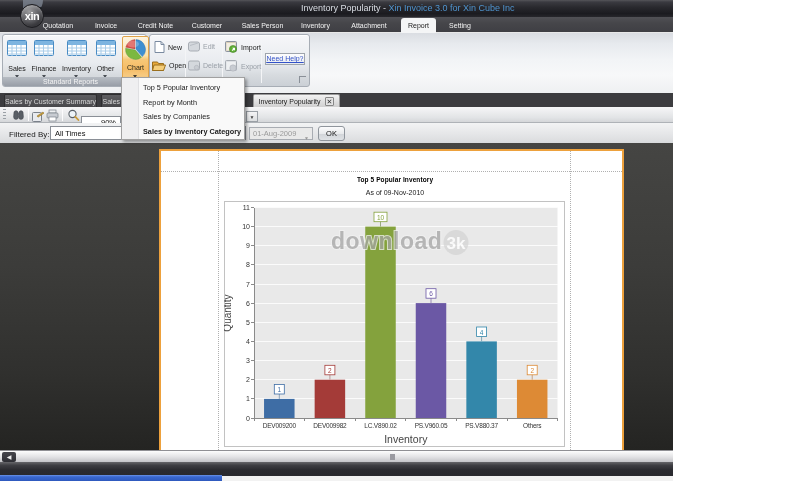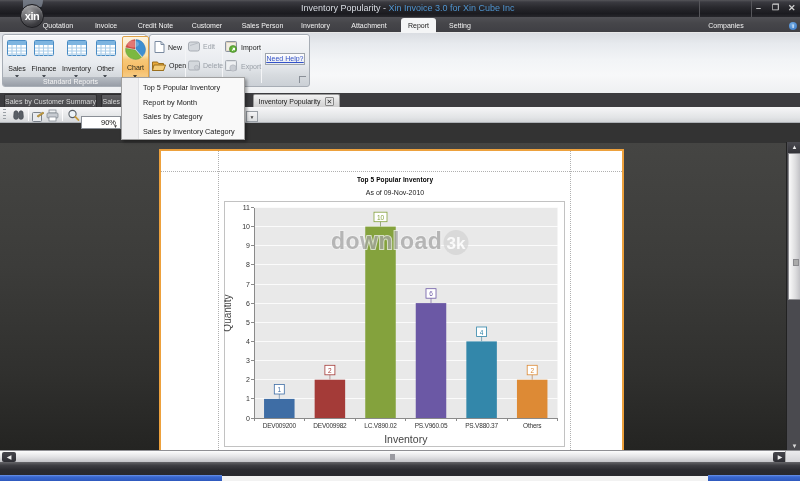--- a/index.html
+++ b/index.html
@@ -1,17 +1,17 @@
 <!DOCTYPE html>
 <html><head>
 <meta charset="utf-8">
 <style>
 * { margin:0; padding:0; box-sizing:border-box; }
 body { font-family:"Liberation Sans", sans-serif; }
-#app { position:relative; width:800px; height:481px; overflow:hidden; background:#333; }
+#app { position:relative; width:673px; height:481px; overflow:hidden; background:#333; }
 .abs { position:absolute; }
 
 
 #titlebar { left:0; top:0; width:800px; height:17px;
   background:linear-gradient(#55555a 0%, #3a3a40 12%, #28282d 45%, #1b1b20 80%, #26262b 100%); }
 #title { left:301px; top:3px; width:300px; height:13px; font-size:9px; color:#d9dde4; white-space:nowrap; }
 #title .blue { color:#4f94cf; }
 .winbtn { top:3px; color:#cfcfcf; font-size:9px; font-weight:bold; }
 
 
@@ -252,20 +252,26 @@
         <rect x="3" y="8" width="7" height="4" fill="#fff" stroke="#7a818a" stroke-width="0.7"></rect>
       </svg></div>
   <div class="tsep" style="left:62px; top:109px;"></div>
   <div class="abs" style="left:67px; top:108px;"><svg width="13" height="13" viewBox="0 0 13 13">
         <circle cx="5.5" cy="5" r="3.6" fill="#eef4f8" stroke="#5a6068" stroke-width="1.1"></circle>
         <path d="M8.2 7.6 l3.2 3.4" stroke="#c89a3a" stroke-width="1.8" stroke-linecap="round"></path>
       </svg></div>
   <div class="abs" id="zoomcombo">90%<span class="ca">▼</span></div>
   <div class="abs" style="left:246px; top:111px; width:12px; height:11px; background:linear-gradient(#f4f4f5,#dcdee0); border:1px solid #9aa0a6; font-size:5px; color:#444; text-align:center; line-height:10px;">▼</div>
 
+  <div class="abs" id="filterrow">
+    <div id="filterlbl">Filtered By:</div>
+    <div id="alltimes">All Times</div>
+    <div id="datecombo">01-Aug-2009<span class="ca">▼</span></div>
+    <div id="okbtn">OK</div>
+  </div>
 
   <div class="abs" id="docarea">
     <div id="page">
       <div class="dashH" style="left:0; top:20px; width:461px;"></div>
       <div class="dashV" style="left:57px; top:0; height:301px;"></div>
       <div class="dashV" style="left:409px; top:0; height:301px;"></div>
       <div id="ctitle">Top 5 Popular Inventory</div>
       <div id="csub">As of 09-Nov-2010</div>
       <svg id="chartsvg" style="position:absolute; left:63px; top:50px;" width="341" height="246" viewBox="0 0 341 246">
         <rect x="0.5" y="0.5" width="340" height="245" fill="#fff" stroke="#c2c2c2"></rect>
@@ -391,16 +397,16 @@
   <div class="abs" id="logoblob"></div>
   <div class="abs" id="logodot"></div>
   <div class="abs" id="logo">
       <div id="logotxt">xin</div>
     </div>
 
   <div class="abs" id="menu">
     <div id="menugutter"></div>
     <div class="mitem" style="top:2px;">Top 5 Popular Inventory</div>
     <div class="mitem" style="top:17px;">Report by Month</div>
-    <div class="mitem" style="top:31px;">Sales by Category</div>
-    <div class="mitem" style="top:46px;">Sales by Inventory Category</div>
+    <div class="mitem" style="top:31px;">Sales by Companies</div>
+    <div class="mitem" style="top:46px;font-weight:bold;">Sales by Inventory Category</div>
   </div>
 </div>
 
 </body></html>

